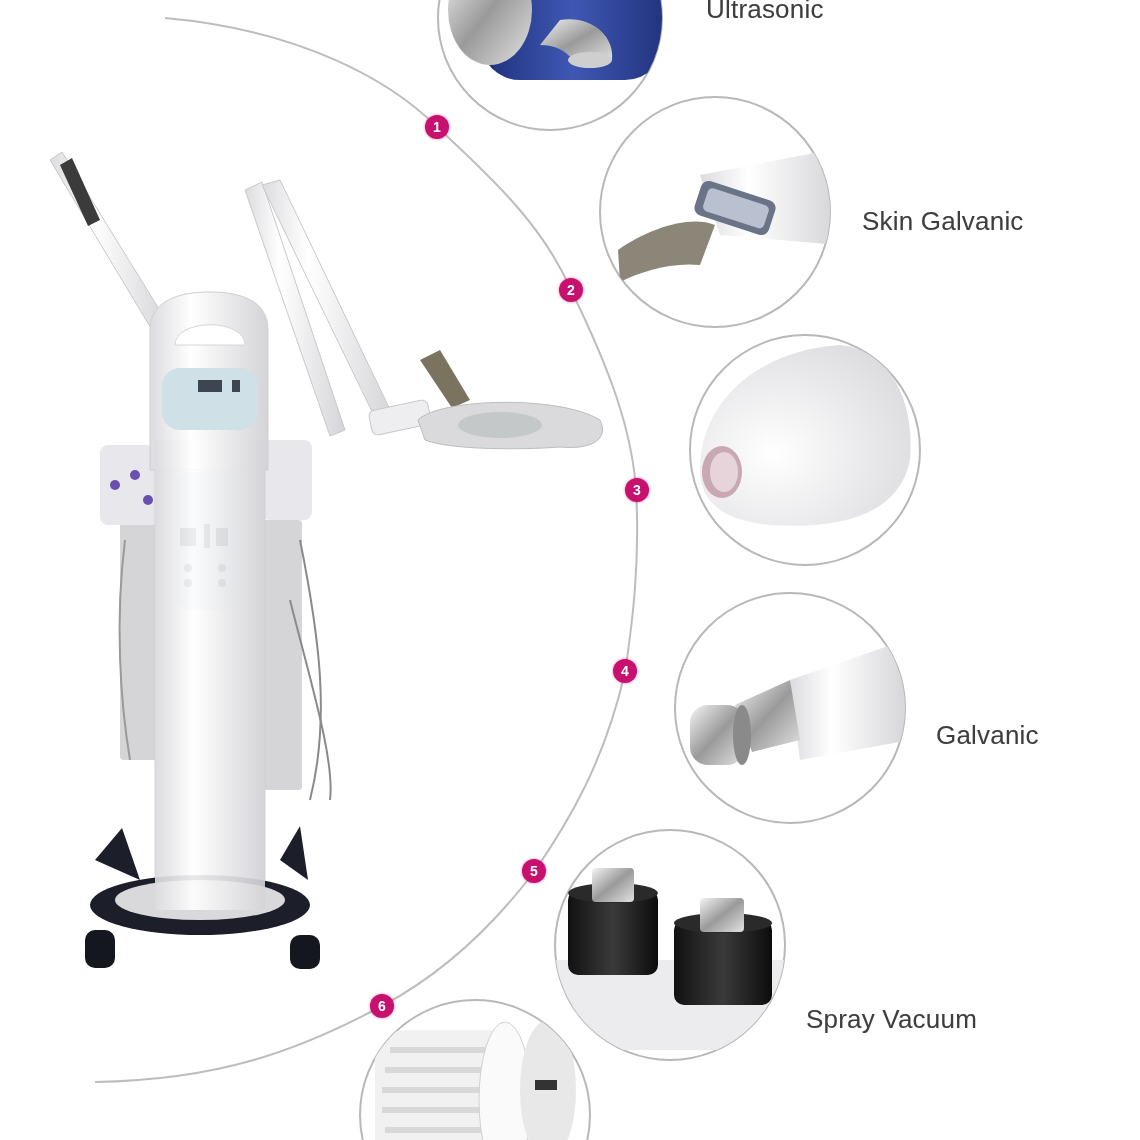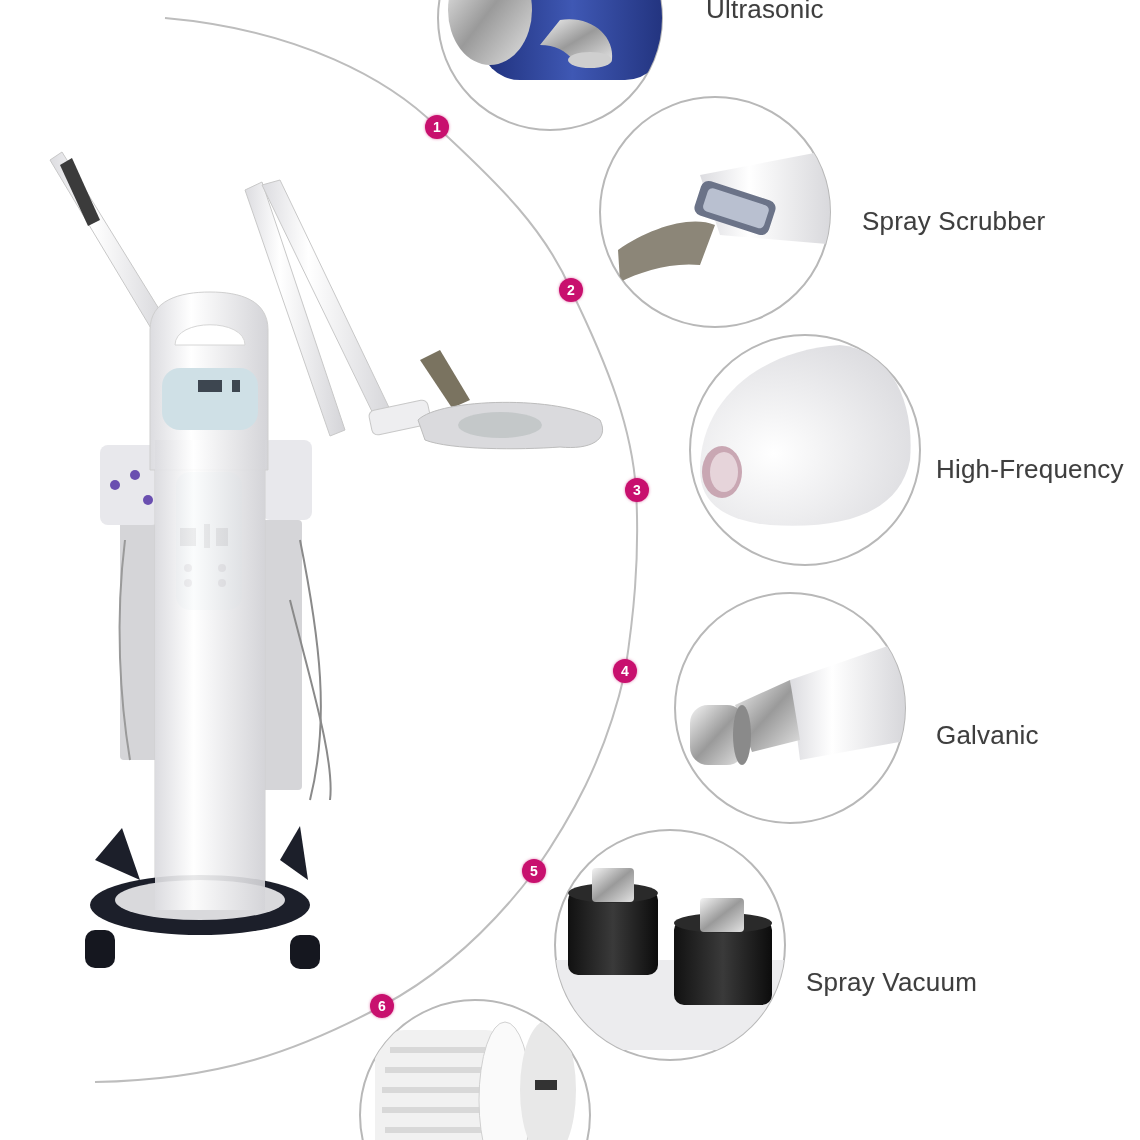--- a/index.html
+++ b/index.html
@@ -193,18 +193,17 @@
   </svg>
 
   <div class="badge" style="left:425px; top:115px;">1</div>
   <div class="badge" style="left:559px; top:278px;">2</div>
   <div class="badge" style="left:625px; top:478px;">3</div>
   <div class="badge" style="left:613px; top:659px;">4</div>
   <div class="badge" style="left:522px; top:859px;">5</div>
   <div class="badge" style="left:370px; top:994px;">6</div>
 
   <div class="label" style="left:706px; top:-6px;">Ultrasonic</div>
-  <div class="label" style="left:862px; top:206px;">Spray Scrubber</div>
-  <div class="label" style="left:936px; top:454px;">High-Frequency</div>
+  <div class="label" style="left:862px; top:206px;">Skin Galvanic</div>
   <div class="label" style="left:936px; top:720px;text-align:center;">Galvanic</div>
-  <div class="label" style="left:806px; top:967px;">Spray Vacuum</div>
+  <div class="label" style="left:806px; top:1004px;">Spray Vacuum</div>
 
 </div>
 
 </body></html>

